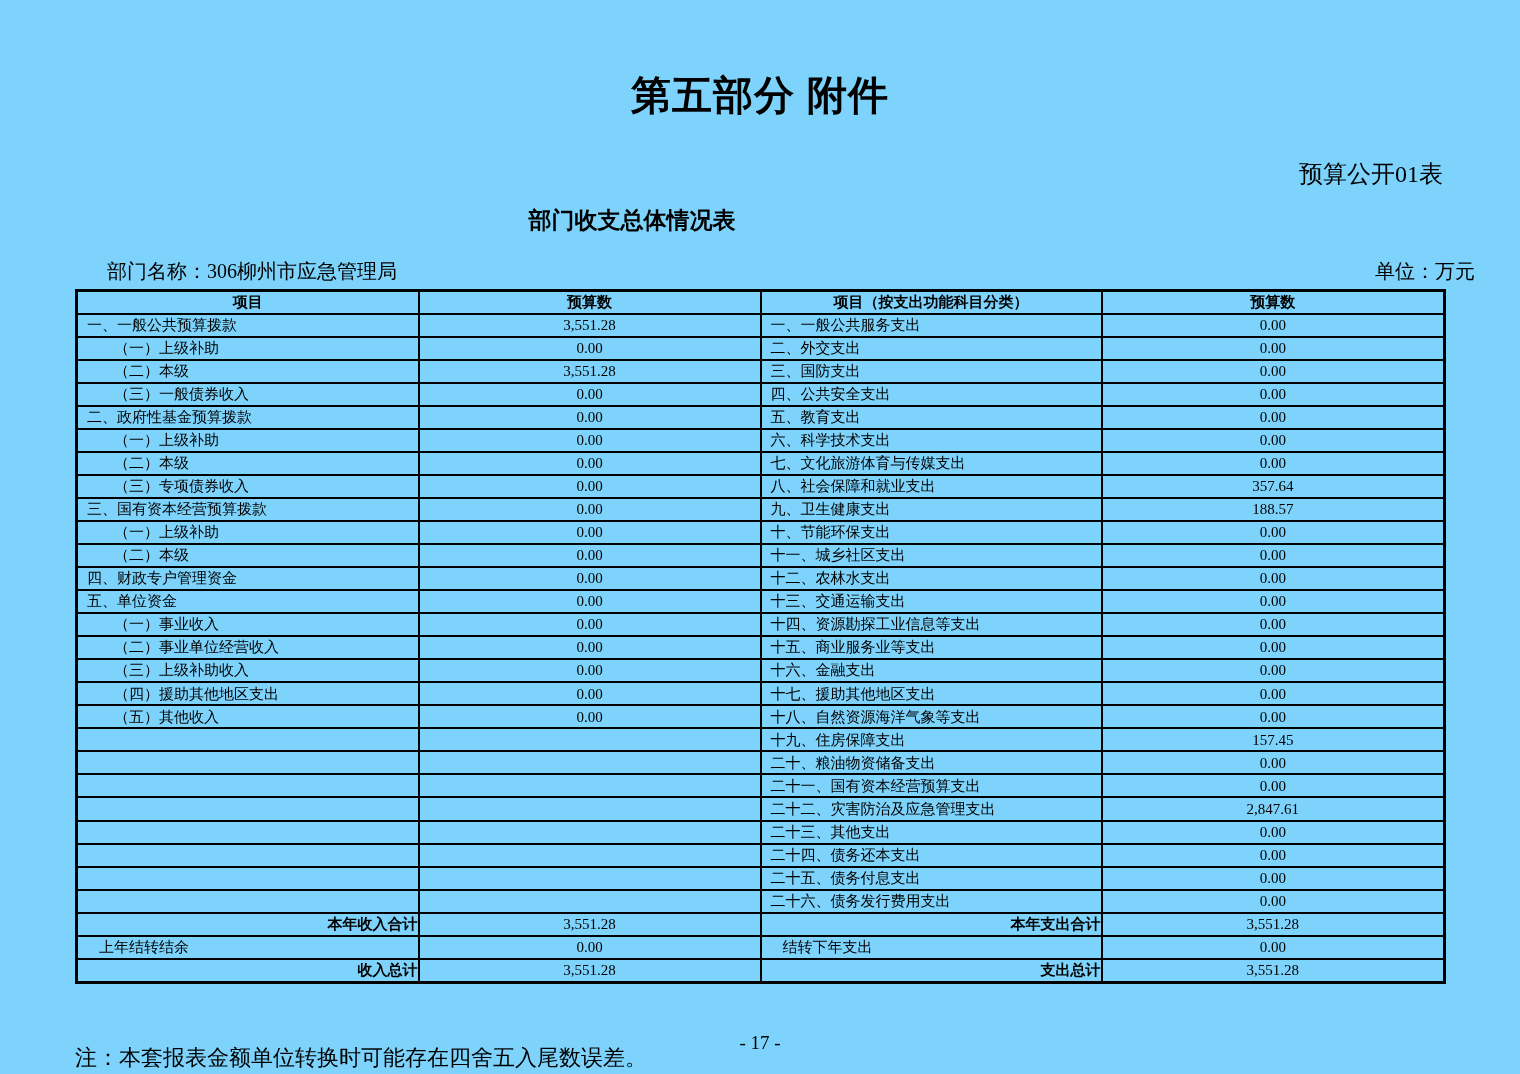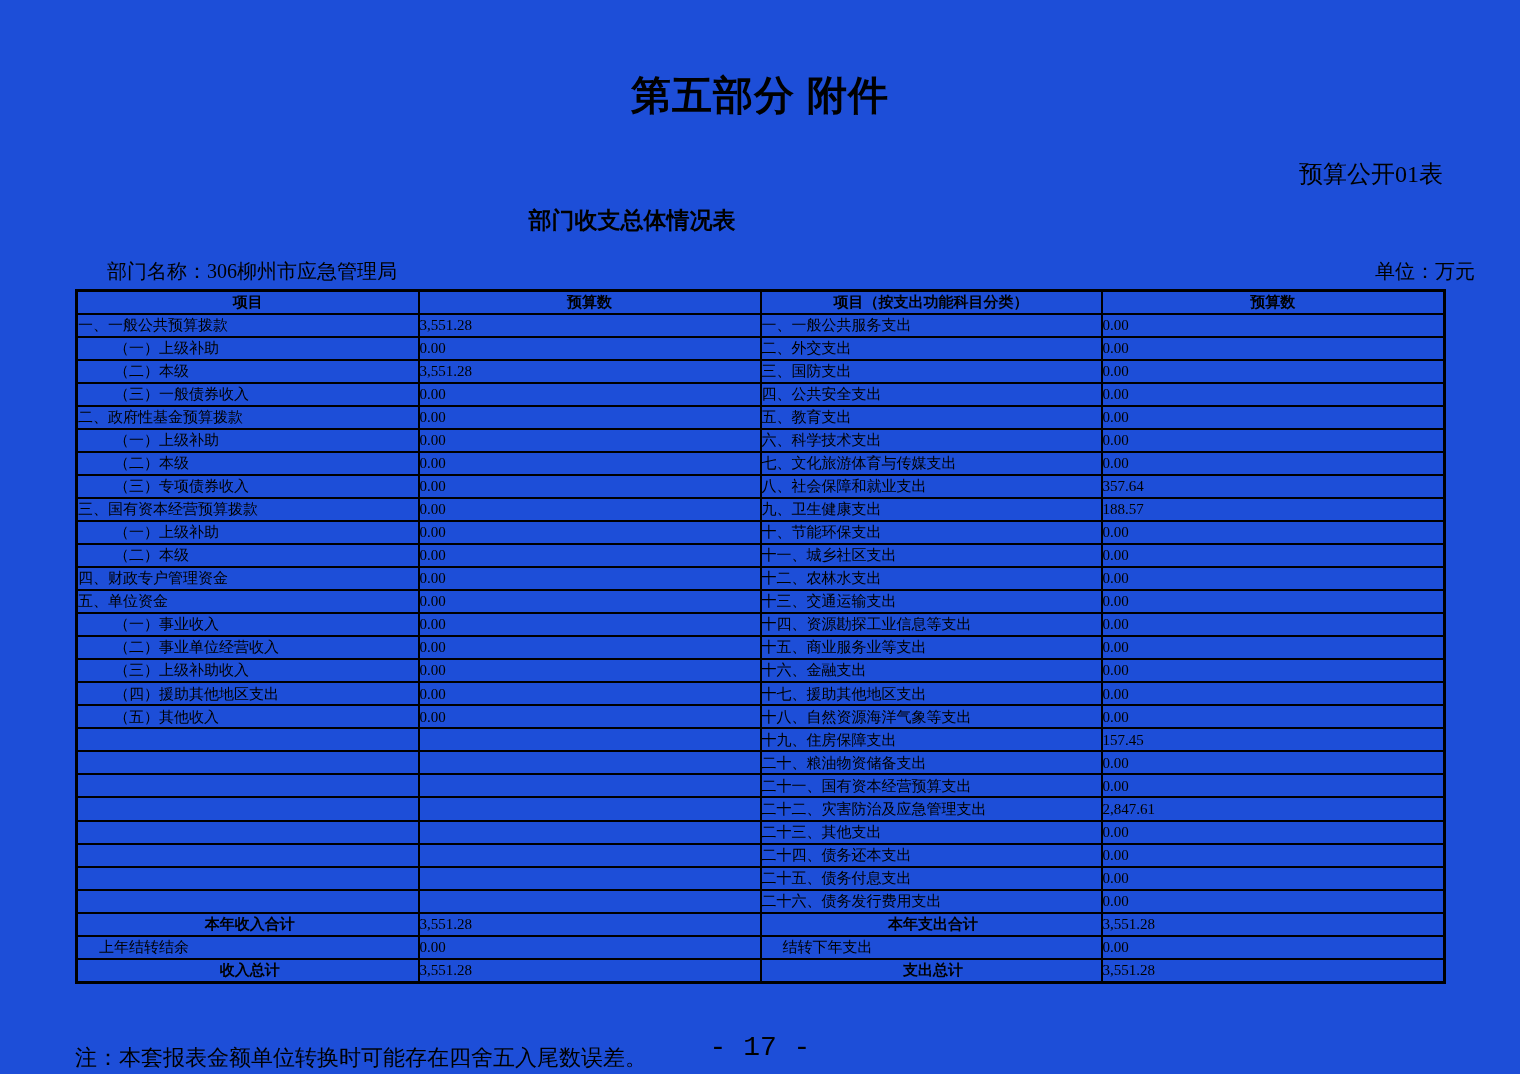--- a/index.html
+++ b/index.html
@@ -5,21 +5,21 @@
   html, body {
     margin: 0;
     padding: 0;
     background: #ffffff;
     color: #000000;
   }
   .page {
     position: relative;
     width: 1520px;
     height: 1074px;
-    background: #1d4ed8;
+    background: #7dd3fc;
     font-family: "Liberation Serif", "DejaVu Serif", serif;
     overflow: hidden;
   }
   .doc-title {
     position: absolute;
     top: 68px;
     left: 0;
     width: 1520px;
     text-align: center;
     font-size: 40px;
@@ -74,48 +74,48 @@
   table.budget-table thead tr {
     height: 23px;
   }
   table.budget-table th {
     font-weight: bold;
     text-align: center;
   }
   td.item {
     text-align: left;
   }
-  td.item.lv1 { }
+  td.item.lv1 { padding-left: 9px; }
   td.item.lv2 { padding-left: 36px; }
   td.item.plain { padding-left: 21px; }
   td.item.sum {
-    text-align: center;
+    text-align: right;
     font-weight: bold;
     padding-left: 4px;
   }
   td.value {
-    text-align: left;
+    text-align: center;
     padding-right: 5px;
     font-weight: normal;
   }
   td.value.sum { font-weight: normal; }
   .note {
     position: absolute;
     top: 1043px;
     left: 75px;
     font-size: 22px;
   }
   .page-number {
     position: absolute;
     top: 1032px;
     left: 0;
     width: 1520px;
     text-align: center;
-    font-size: 28px;
-    font-family: Liberation Mono, monospace;
+    font-size: 19px;
+    font-family: Liberation Serif, serif;
   }
 </style>
 </head>
 <body>
 
 <div class="page">
 
   <div class="doc-title">第五部分  附件</div>
 
   <div class="form-label">预算公开01表</div>

